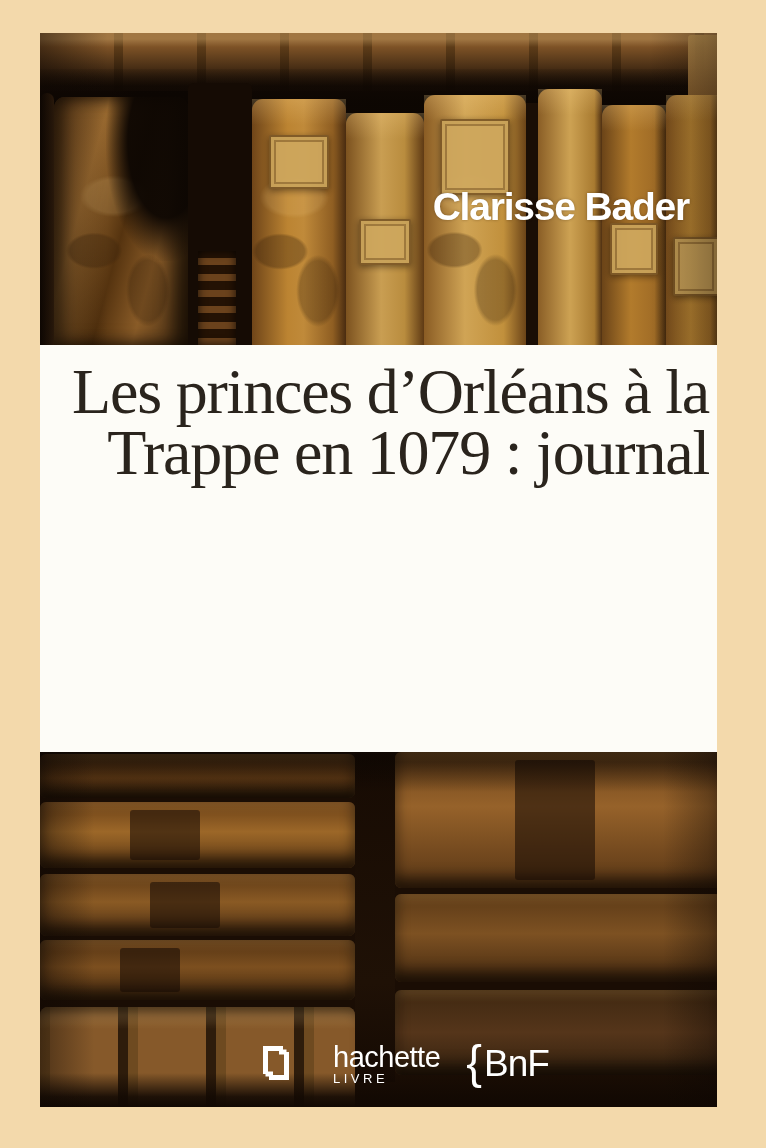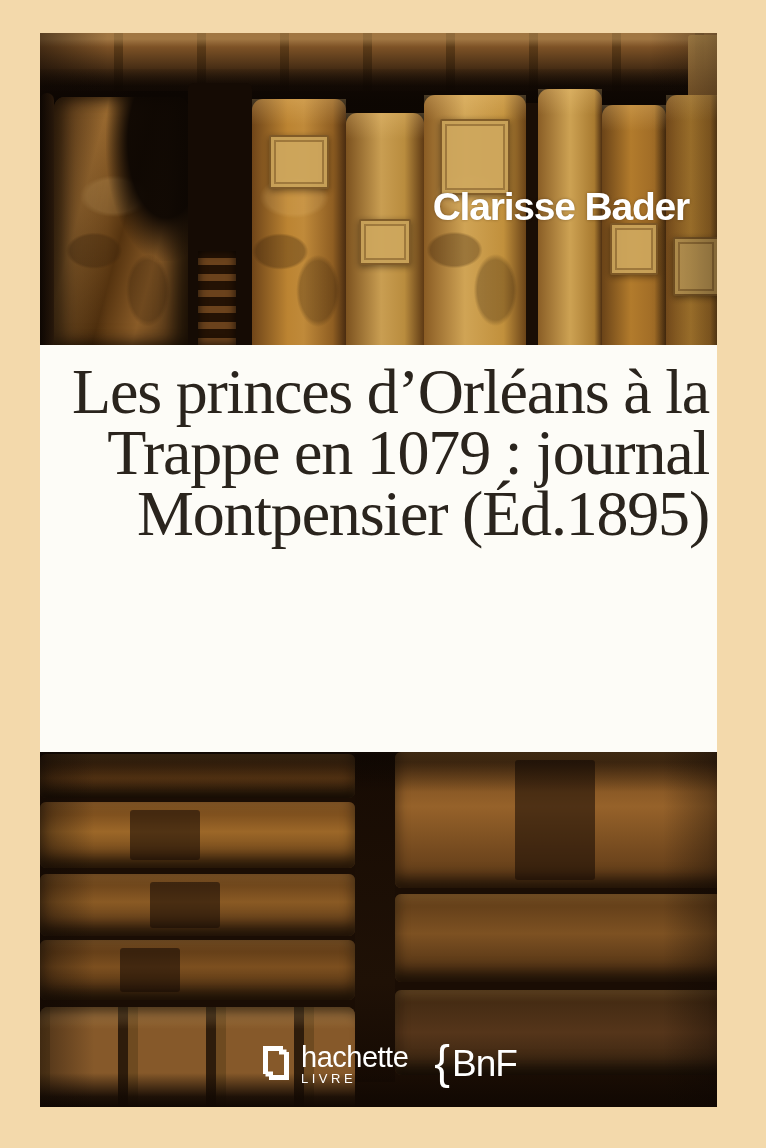--- a/index.html
+++ b/index.html
@@ -128,21 +128,21 @@
     background:linear-gradient(180deg, rgba(18,9,3,0), rgba(18,9,3,.9) 70%, #120903);}
   .bottom-vignette{position:absolute;inset:0;
     background:linear-gradient(90deg, rgba(14,7,3,.45) 0, rgba(14,7,3,0) 8%, rgba(14,7,3,0) 92%, rgba(14,7,3,.4) 100%),
                linear-gradient(180deg, rgba(10,5,2,.55) 0 10px, rgba(10,5,2,0) 40px);}
   
   .logos{
     position:absolute;left:218px;top:292px;
     display:flex;align-items:flex-start;
     color:#fff;
   }
-  .hachette-group{display:flex;align-items:flex-start;}
+  .hachette-group{display:flex;align-items:flex-start;gap:32px;}
   .hachette-icon{width:36px;height:38px;display:block;}
   .hachette-words{margin-left:7px;display:flex;flex-direction:column;}
   .hachette-name{font-size:29px;line-height:26px;letter-spacing:-0.5px;font-weight:normal;}
   .livre-name{font-size:13px;line-height:15px;letter-spacing:3.5px;font-weight:normal;margin-top:1px;}
   .bnf-group{margin-left:26px;display:flex;align-items:flex-start;}
   .bnf-brace{font-size:47px;line-height:40px;font-weight:normal;transform:translateY(-2px);}
   .bnf-name{font-size:37px;line-height:40px;font-weight:normal;letter-spacing:-1px;margin-left:2px;}
 </style>
 </head>
 <body>
@@ -191,21 +191,20 @@
         <div class="lbl" style="top:142px;width:42px;height:55px;"></div>
       </div>
       <div class="top-vignette"></div>
 
       <div class="author">Clarisse Bader</div>
     </div>
 
     <div class="title-band">
       <div class="title-line">Les princes d’Orléans à la</div>
       <div class="title-line">Trappe en 1079 : journal</div>
-      <div class="title-line">Montpensier (Éd.1895)</div>
     </div>
 
     <div class="books-bottom">
       <div class="pile pile-left">
         <div class="hr hr0"></div>
         <div class="hr hr1 bands">
           <div class="dark-label"></div>
         </div>
         <div class="hr hr2 bands">
           <div class="dark-label" style="left:110px;"></div>

